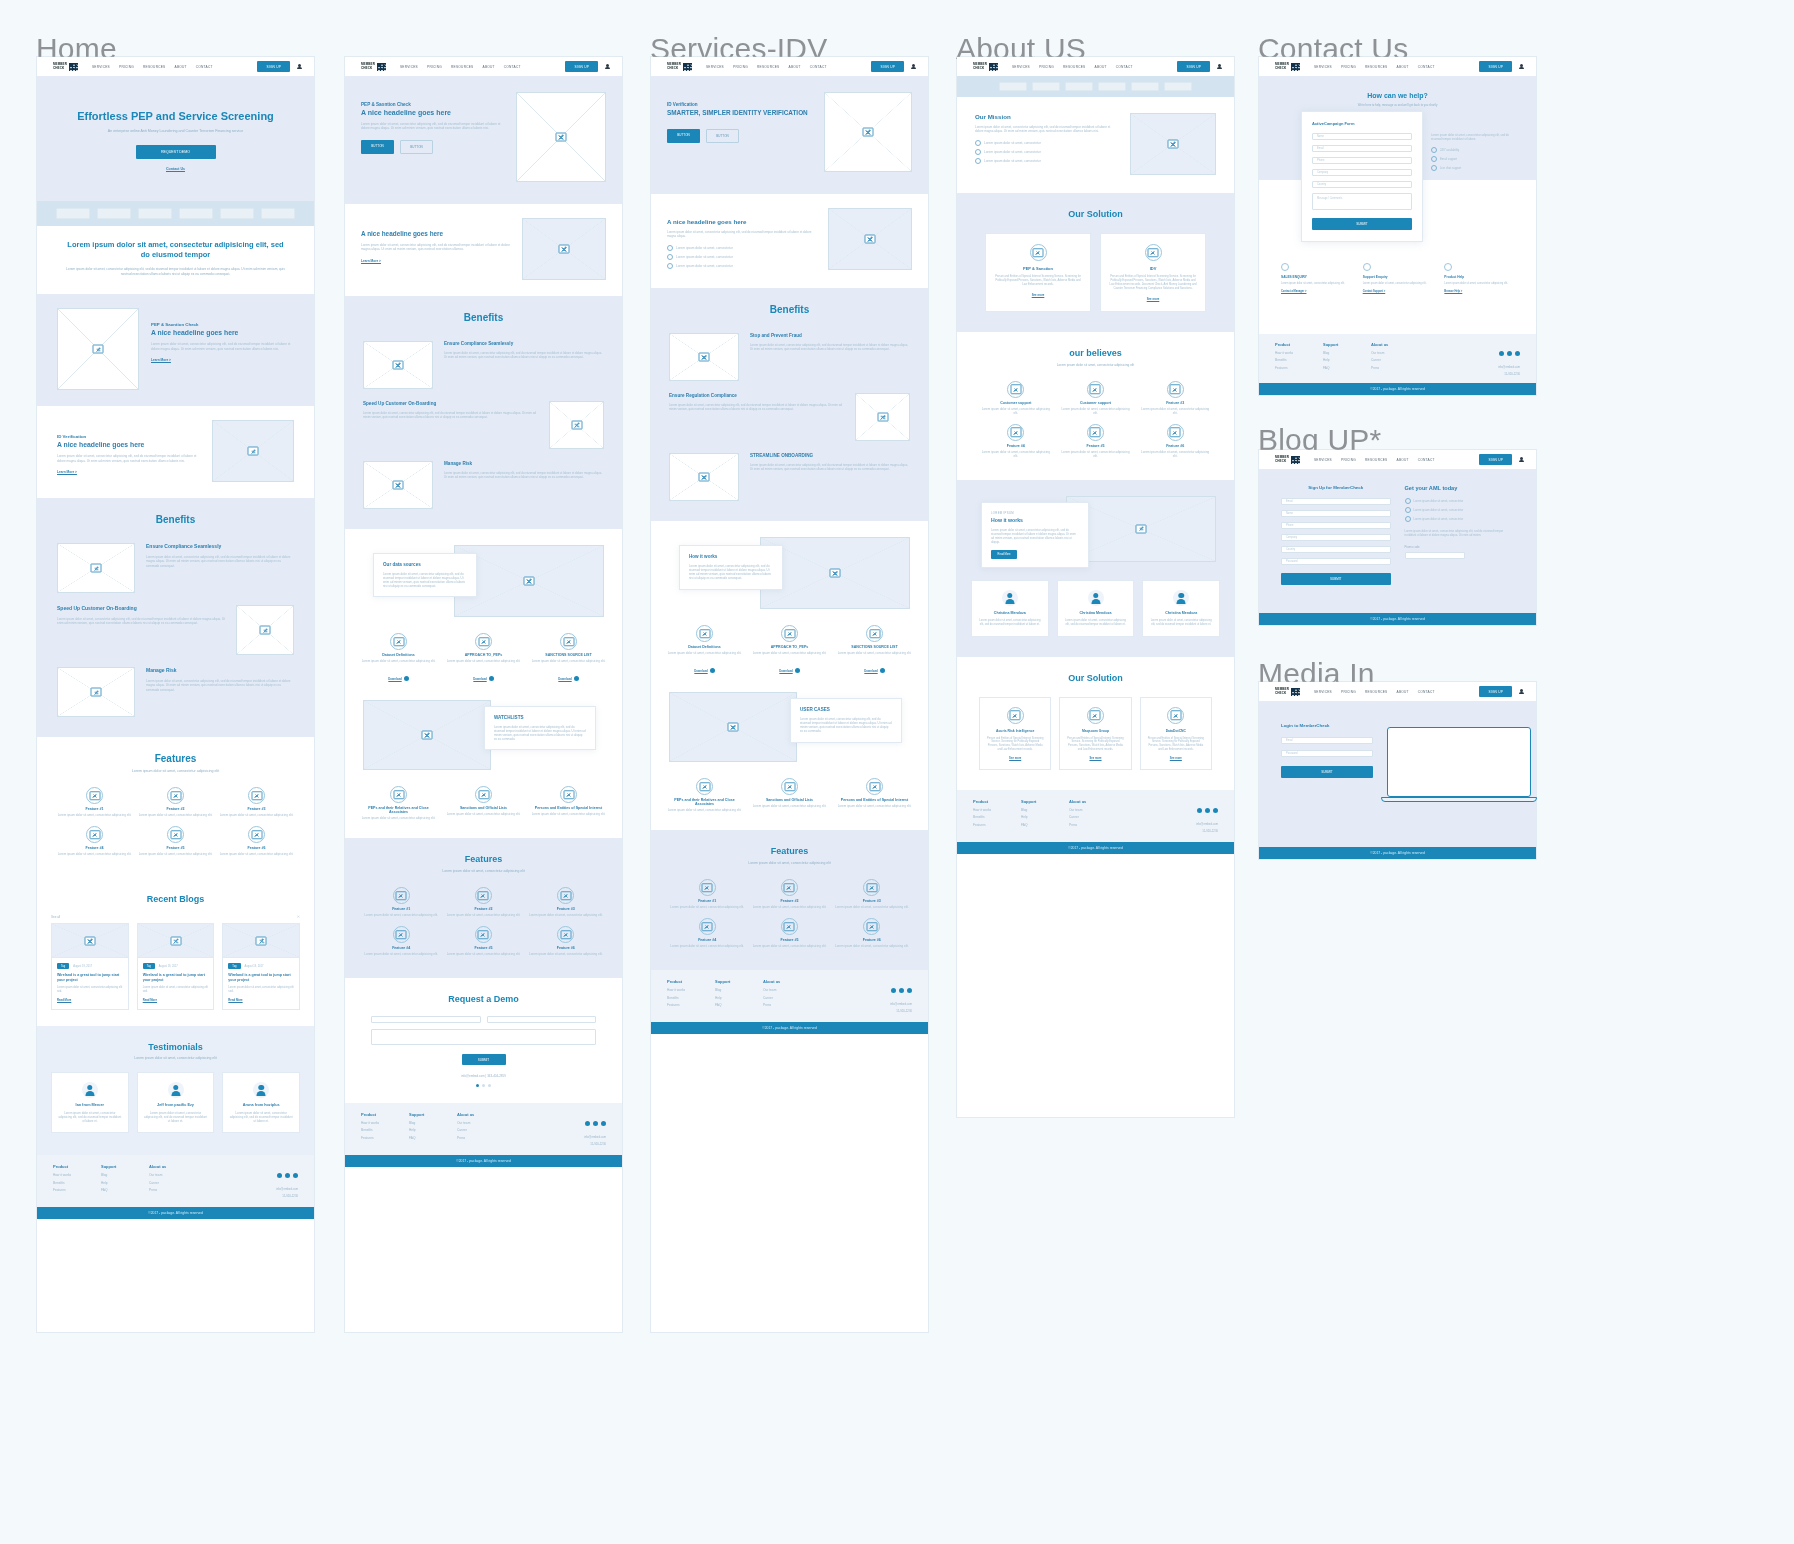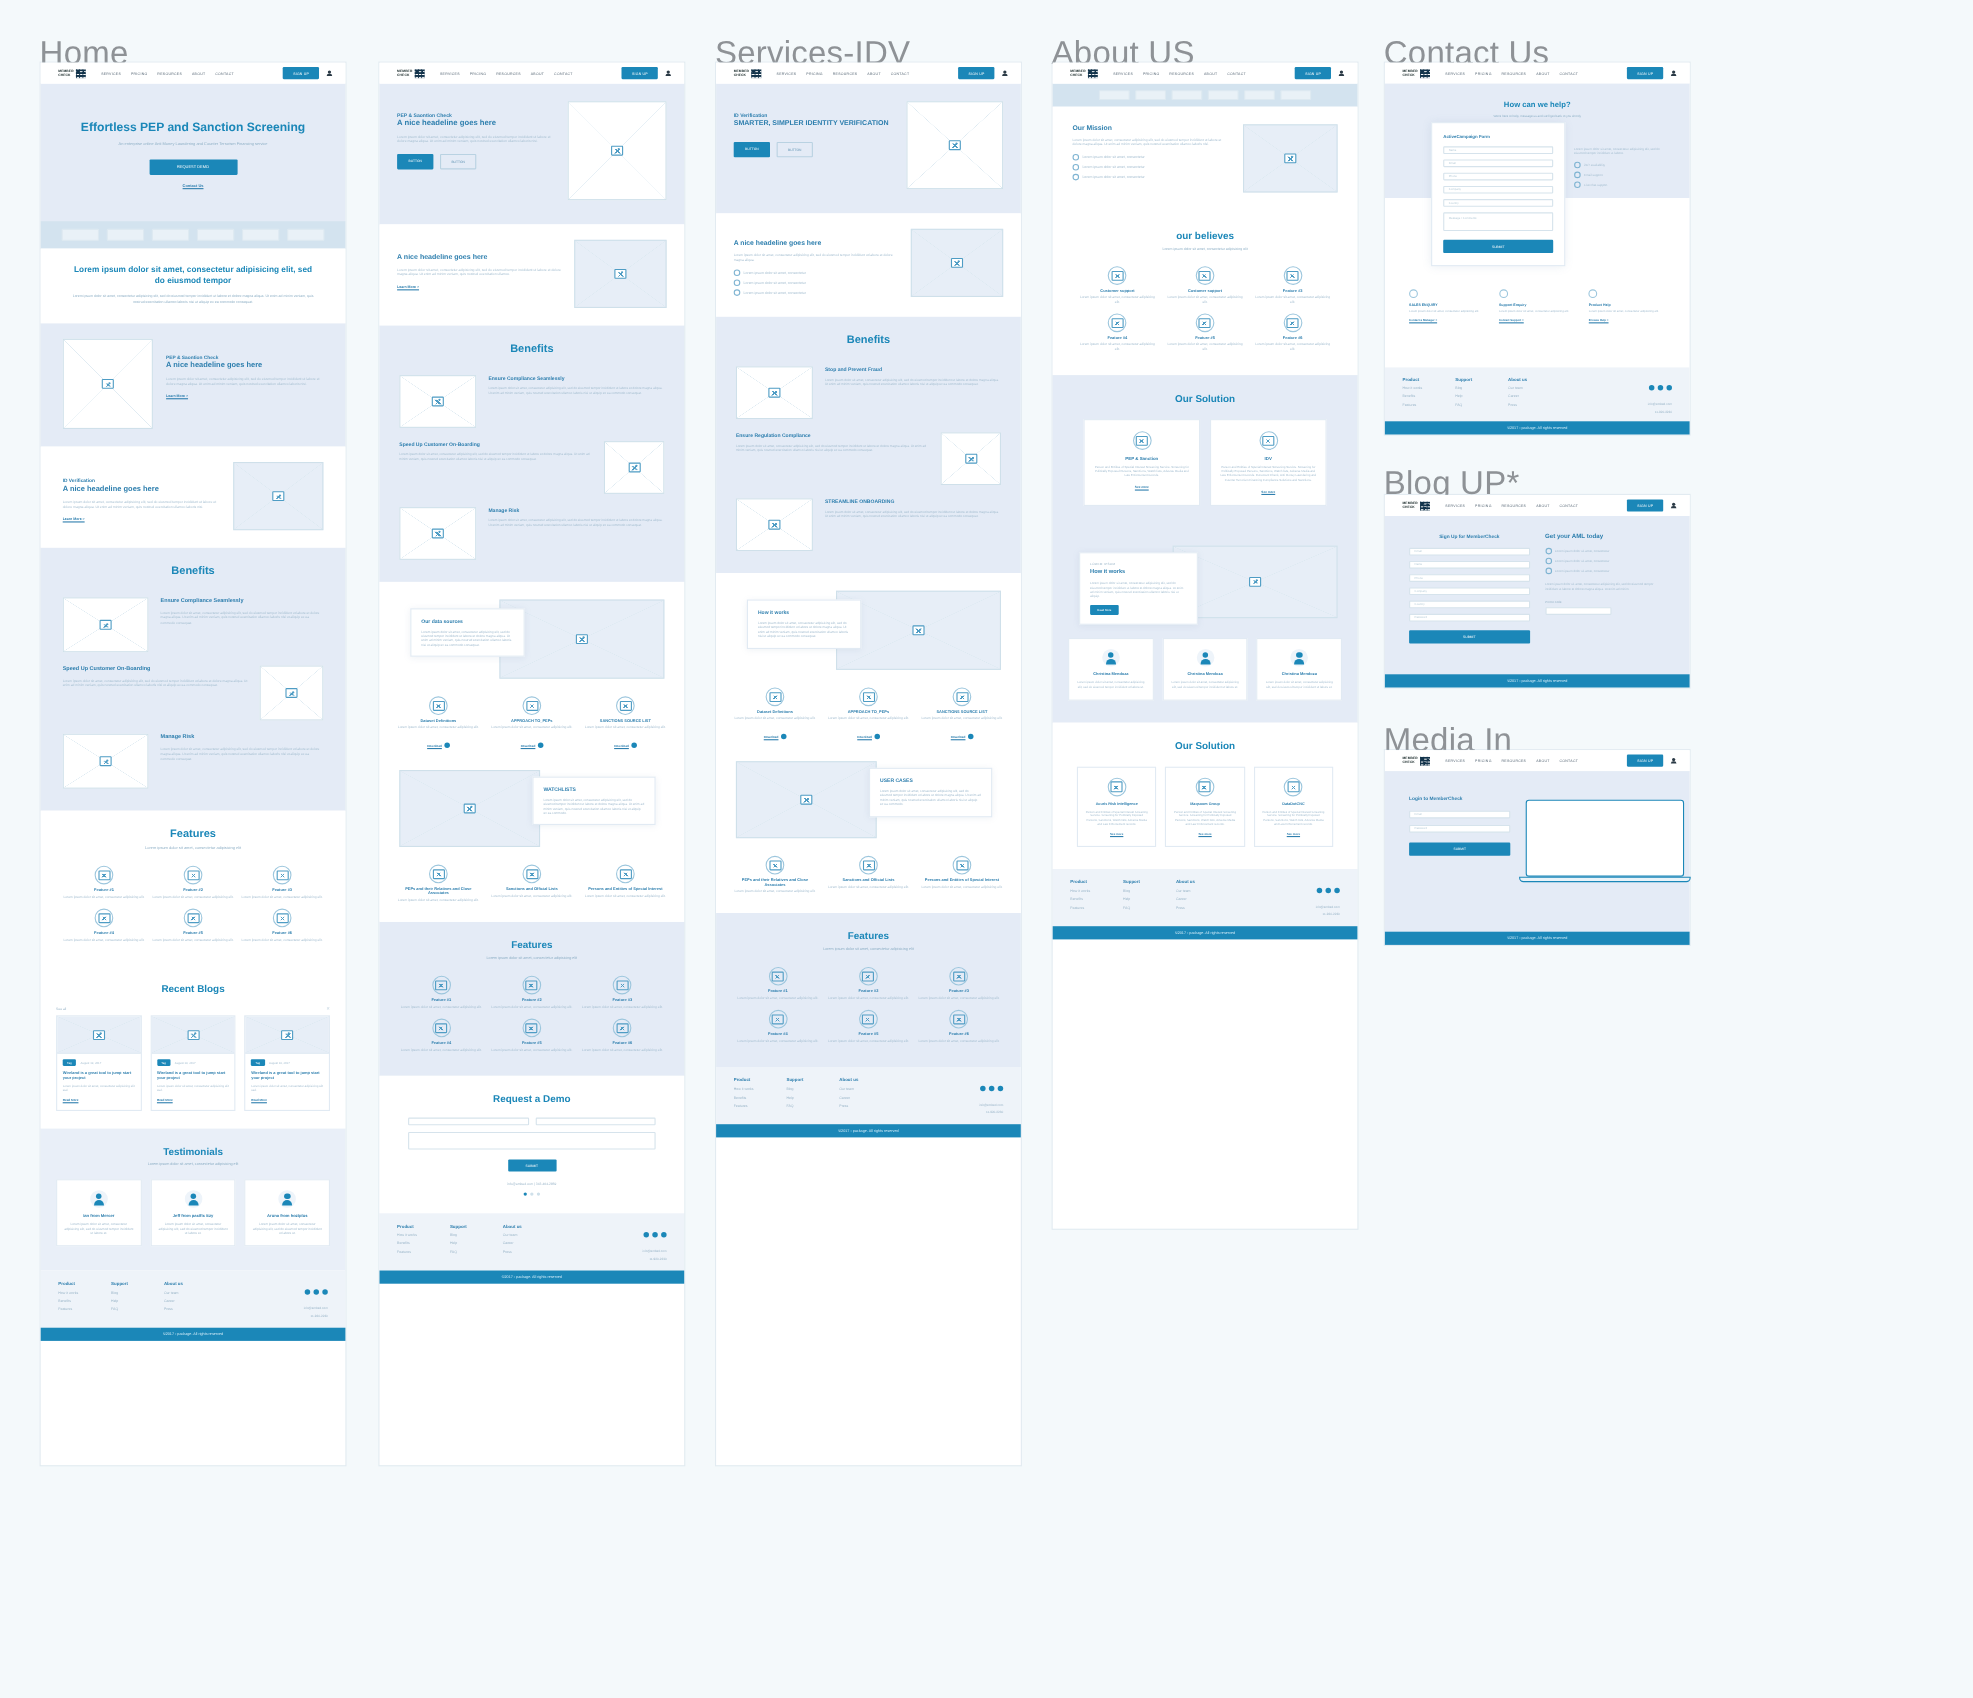--- a/index.html
+++ b/index.html
@@ -179,21 +179,21 @@
         <span>ABOUT</span>
         <span>CONTACT</span>
       </div>
       <div class="nav-right">
         <div class="btn-signup">SIGN UP</div>
         <div class="user-ico"></div>
       </div>
     </div>
 
     <div class="sec hero" style="padding:34px 20px 30px">
-      <div class="h1" style="font-size:11px">Effortless PEP and Sanction Screening</div>
+      <div class="h1" style="font-size:11px">Effortless PEP and Service Screening</div>
       <div class="sub" style="font-size:3.6px;margin-top:7px">An enterprise online Anti Money Laundering and Counter Terrorism Financing service</div>
       <div class="btn" style="width:80px;margin:12px auto 0;font-size:3.6px;padding:5px 0">REQUEST DEMO</div>
       <div class="lm" style="font-size:3.6px;text-align:center;margin-top:8px">Contact Us</div>
     </div>
 
     <div class="logos-strip">
       <div class="logo-chip"></div>
       <div class="logo-chip"></div>
       <div class="logo-chip"></div>
       <div class="logo-chip"></div>
@@ -893,72 +893,72 @@
           <span>
               <i style="font-style:normal">Lorem ipsum dolor sit amet, consectetur</i>
             </span>
         </div>
       </div>
       <div class="imgph tinted" style="width:86px;height:62px;flex:none">
           <i></i>
         </div>
     </div>
 
-    <div class="sec white" style="padding:16px 22px 22px">
-      <div class="h1" style="font-size:9px">our believes</div>
-      <div class="sub" style="font-size:3.2px;margin-top:5px">Lorem ipsum dolor sit amet, consectetur adipisicing elit</div>
-      <div class="feat-grid" style="margin-top:14px">
-        <div class="feat">
-            <div class="cicon"></div>
-            <h6>Customer support</h6>
-            <p>Lorem ipsum dolor sit amet, consectetur adipisicing elit.</p>
-          </div>
-        <div class="feat">
-            <div class="cicon"></div>
-            <h6>Customer support</h6>
-            <p>Lorem ipsum dolor sit amet, consectetur adipisicing elit.</p>
-          </div>
-        <div class="feat">
-            <div class="cicon"></div>
-            <h6>Feature #3</h6>
-            <p>Lorem ipsum dolor sit amet, consectetur adipisicing elit.</p>
-          </div>
-        <div class="feat">
-            <div class="cicon"></div>
-            <h6>Feature #4</h6>
-            <p>Lorem ipsum dolor sit amet, consectetur adipisicing elit.</p>
-          </div>
-        <div class="feat">
-            <div class="cicon"></div>
-            <h6>Feature #5</h6>
-            <p>Lorem ipsum dolor sit amet, consectetur adipisicing elit.</p>
-          </div>
-        <div class="feat">
-            <div class="cicon"></div>
-            <h6>Feature #6</h6>
-            <p>Lorem ipsum dolor sit amet, consectetur adipisicing elit.</p>
-          </div>
-      </div>
-    </div>
-
     <div class="sec tint" style="padding:16px 28px 20px">
       <div class="h1" style="font-size:9px">Our Solution</div>
       <div style="display:flex;gap:9px;margin-top:14px">
         <div class="card" style="flex:1;padding:10px 7px;text-align:center">
           <div class="cicon"></div>
           <div style="font-size:4px;color:#2e7fae;font-weight:700;margin-top:5px">PEP &amp; Sanction</div>
           <div style="font-size:2.7px;color:#a8c0d2;line-height:3.9px;margin-top:4px">Person and Entities of Special Interest Screening Service. Screening for Politically Exposed Persons, Sanctions, Watch lists, Adverse Media and Law Enforcement records.</div>
           <div class="lm" style="font-size:2.8px;margin-top:6px">See more</div>
         </div>
         <div class="card" style="flex:1;padding:10px 7px;text-align:center">
           <div class="cicon"></div>
           <div style="font-size:4px;color:#2e7fae;font-weight:700;margin-top:5px">IDV</div>
           <div style="font-size:2.7px;color:#a8c0d2;line-height:3.9px;margin-top:4px">Person and Entities of Special Interest Screening Service. Screening for Politically Exposed Persons, Sanctions, Watch lists, Adverse Media and Law Enforcement records. Document Check, Anti Money Laundering and Counter Terrorism Financing Compliance Solutions and Sanctions.</div>
           <div class="lm" style="font-size:2.8px;margin-top:6px">See more</div>
         </div>
+      </div>
+    </div>
+
+    <div class="sec white" style="padding:16px 22px 22px">
+      <div class="h1" style="font-size:9px">our believes</div>
+      <div class="sub" style="font-size:3.2px;margin-top:5px">Lorem ipsum dolor sit amet, consectetur adipisicing elit</div>
+      <div class="feat-grid" style="margin-top:14px">
+        <div class="feat">
+            <div class="cicon"></div>
+            <h6>Customer support</h6>
+            <p>Lorem ipsum dolor sit amet, consectetur adipisicing elit.</p>
+          </div>
+        <div class="feat">
+            <div class="cicon"></div>
+            <h6>Customer support</h6>
+            <p>Lorem ipsum dolor sit amet, consectetur adipisicing elit.</p>
+          </div>
+        <div class="feat">
+            <div class="cicon"></div>
+            <h6>Feature #3</h6>
+            <p>Lorem ipsum dolor sit amet, consectetur adipisicing elit.</p>
+          </div>
+        <div class="feat">
+            <div class="cicon"></div>
+            <h6>Feature #4</h6>
+            <p>Lorem ipsum dolor sit amet, consectetur adipisicing elit.</p>
+          </div>
+        <div class="feat">
+            <div class="cicon"></div>
+            <h6>Feature #5</h6>
+            <p>Lorem ipsum dolor sit amet, consectetur adipisicing elit.</p>
+          </div>
+        <div class="feat">
+            <div class="cicon"></div>
+            <h6>Feature #6</h6>
+            <p>Lorem ipsum dolor sit amet, consectetur adipisicing elit.</p>
+          </div>
       </div>
     </div>
 
     <div class="sec tint" style="padding:16px 0 20px">
       <div style="position:relative;height:66px;margin:0 18px">
         <div class="imgph tinted" style="position:absolute;right:0;top:0;width:150px;height:66px">
             <i></i>
           </div>
         <div class="card" style="position:absolute;left:6px;top:6px;width:108px;padding:8px 9px;box-shadow:0 1px 6px rgba(120,150,180,.13)">
           <div style="font-size:2.8px;color:#9bb6c9;letter-spacing:.3px">LOREM IPSUM</div>

